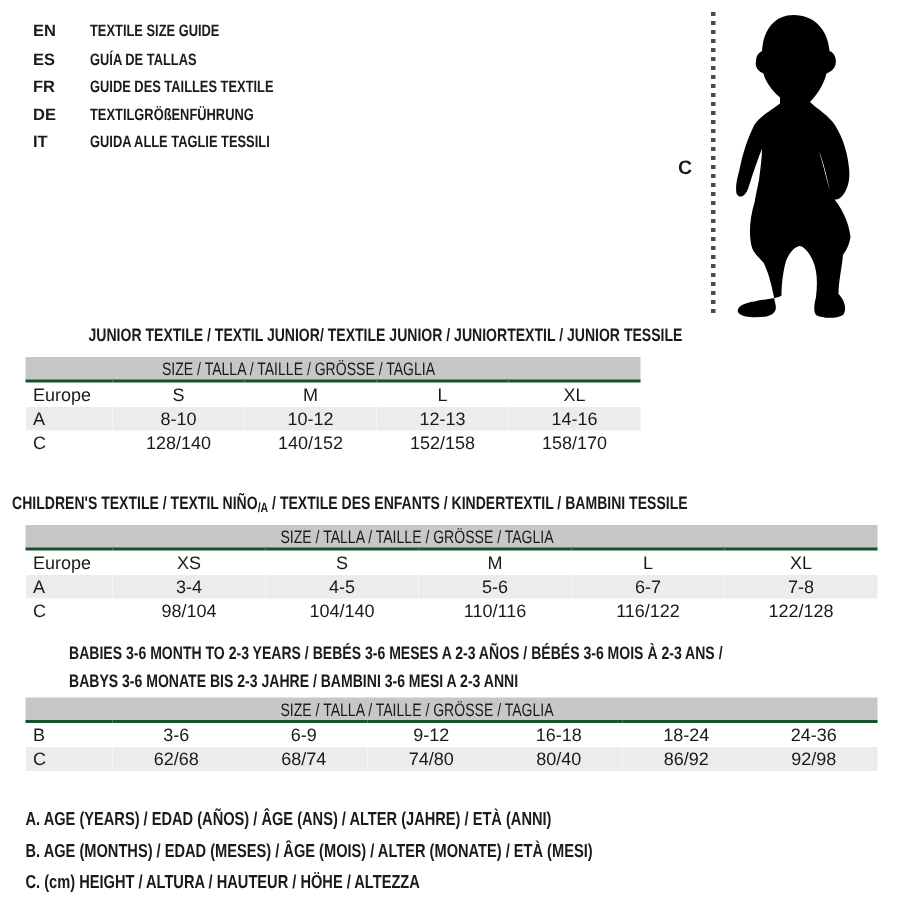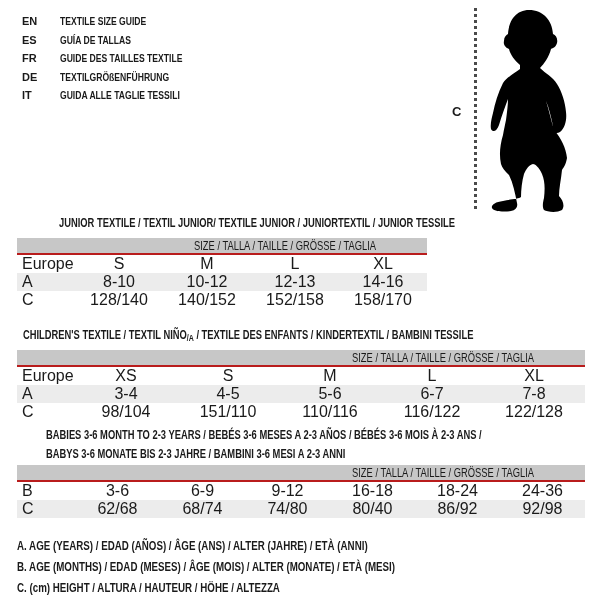--- a/index.html
+++ b/index.html
@@ -19,25 +19,25 @@
   
   .dotline{width:3px;background:repeating-linear-gradient(to bottom,#4a4a4a 0 3px,transparent 3px 6px);}
   .c-label{font-size:13px;font-weight:bold;}
 
   
   .sect-title{font-size:12px;font-weight:bold;line-height:19px;white-space:nowrap;}
 
   
   table.sizetable{border-collapse:collapse;table-layout:fixed;}
   table.sizetable th{
-    background:#c7c7c7;border-bottom:2px solid #b91c1c;
-    height:15px;font-size:12px;font-weight:normal;text-align:right;padding:0 0 0 5px;
+    background:#c7c7c7;border-bottom:2px solid #14532d;
+    height:15px;font-size:12px;font-weight:normal;text-align:center;padding:0 0 0 5px;
   }
   table.sizetable td{
-    height:16px;font-size:16px;font-weight:normal;text-align:center;padding:0;
+    height:16px;font-size:12px;font-weight:normal;text-align:center;padding:0;
     white-space:nowrap;overflow:hidden;
   }
   table.sizetable td.lbl{text-align:left;padding-left:5px;}
   table.sizetable tr.alt{background:#ececec;}
 
   
   .subpart{font-size:9px;vertical-align:-2px;}
 
   
   .note-line{font-size:12.5px;font-weight:bold;line-height:21px;white-space:nowrap;}
@@ -134,21 +134,21 @@
   <tr>
     <td class="lbl">C</td>
     <td>128/140</td>
     <td>140/152</td>
     <td>152/158</td>
     <td>158/170</td>
   </tr>
 </tbody>
   </table>
 
-<div class="abs sect-title" style="left:23px;top:326px;">
+<div class="abs sect-title" style="left:8px;top:326px;">
   <span class="cond"><span>CHILDREN'S TEXTILE / TEXTIL NIÑO</span><span class="subpart">/A</span><span> / TEXTILE DES ENFANTS / KINDERTEXTIL / BAMBINI TESSILE</span></span>
 </div>
 <table class="abs sizetable" style="left:17px;top:350px;width:568px;">
   <colgroup>
       <col style="width:58px">
       <col>
       <col>
       <col>
       <col>
       <col>
@@ -169,21 +169,21 @@
     <td class="lbl">A</td>
     <td>3-4</td>
     <td>4-5</td>
     <td>5-6</td>
     <td>6-7</td>
     <td>7-8</td>
   </tr>
   <tr>
     <td class="lbl">C</td>
     <td>98/104</td>
-    <td>151/110</td>
+    <td>104/140</td>
     <td>110/116</td>
     <td>116/122</td>
     <td>122/128</td>
   </tr>
 </tbody>
   </table>
 
 <div class="abs sect-title" style="left:7px;top:426px;margin-left:39px;">
   <div><span class="cond">BABIES 3-6 MONTH TO 2-3 YEARS / BEBÉS 3-6 MESES A 2-3 AÑOS / BÉBÉS 3-6 MOIS À 2-3 ANS /</span></div>
   <div><span class="cond">BABYS 3-6 MONATE BIS 2-3 JAHRE / BAMBINI 3-6 MESI A 2-3 ANNI</span></div>

